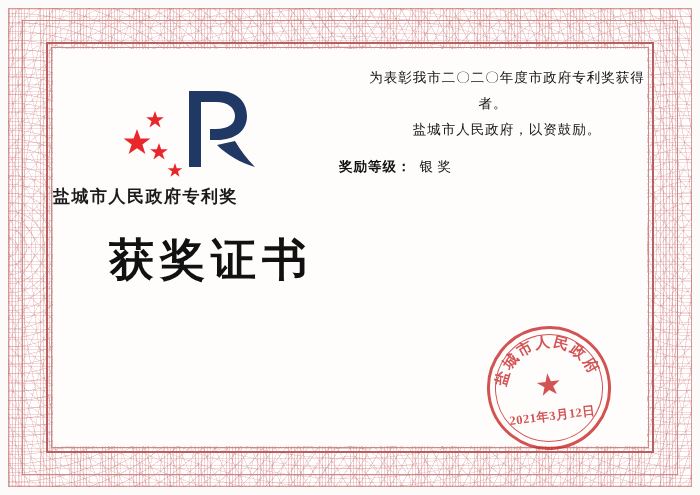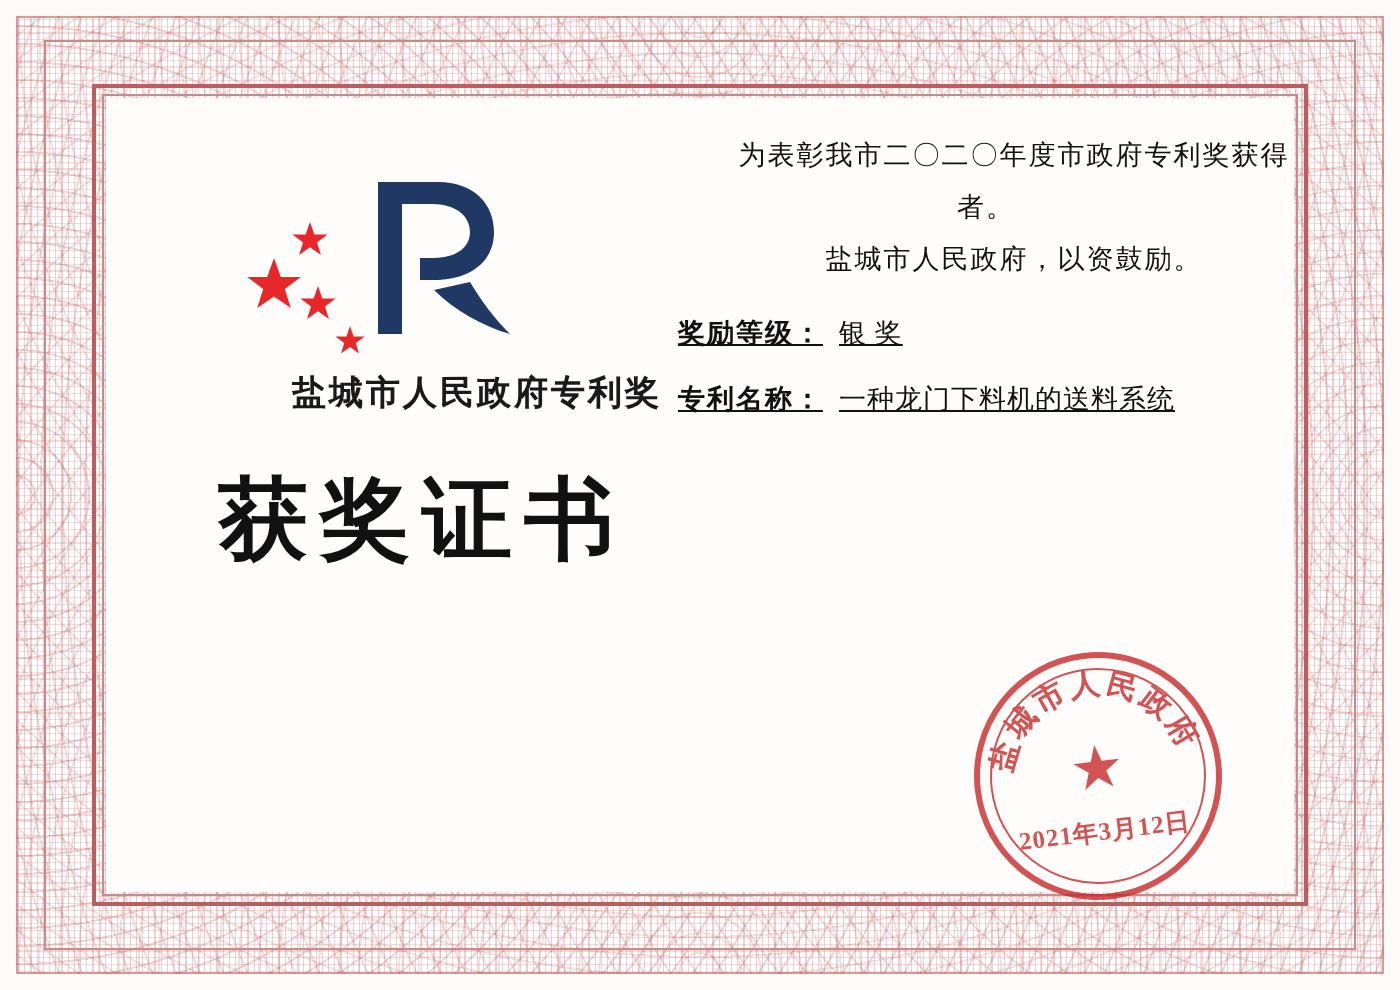--- a/index.html
+++ b/index.html
@@ -136,21 +136,21 @@
     padding-top: 22px;
   }
 
   .logo-wrap {
     position: relative;
     height: 112px;
     margin-left: 62px;
   }
 
   .org-line {
-    text-align: right;
+    text-align: left;
     font-size: 17px;
     letter-spacing: 1.5px;
     color: #1a1a1a;
     margin-top: 2px;
     font-family: "Liberation Serif", serif;
     font-weight: 600;
   }
 
   .big-title {
     text-align: center;
@@ -181,21 +181,20 @@
     text-align: center;
   }
 
   .field-row {
     margin-top: 15px;
     font-size: 13.5px;
     color: #111;
     letter-spacing: 0.5px;
     display: flex;
     align-items: center;
-    text-decoration: underline;
   }
   .field-label {
     font-weight: 700;
     letter-spacing: 1px;
     white-space: nowrap;
   }
   .field-value {
     margin-left: 8px;
     letter-spacing: 0.5px;
   }
@@ -296,24 +295,20 @@
     <div class="right-panel">
 
       <div class="para para-indent">为表彰我市二〇二〇年度市政府专利奖获得者。</div>
       <div class="para para-indent">盐城市人民政府，以资鼓励。</div>
 
       <div class="field-row">
         <span class="field-label">奖励等级：</span>
         <span class="field-value">银  奖</span>
       </div>
 
-      <div class="field-row">
-        <span class="field-label">专利名称：</span>
-        <span class="field-value">一种龙门下料机的送料系统</span>
-      </div>
 
 
 
       <div class="seal">
         <div class="seal-inner-ring"></div>
         <svg class="seal-arc-text" viewBox="0 0 118 118">
           <defs>
             <path id="sealArc" d="M 15,62 A 44,44 0 0 1 103,62"></path>
           </defs>
           <text>

